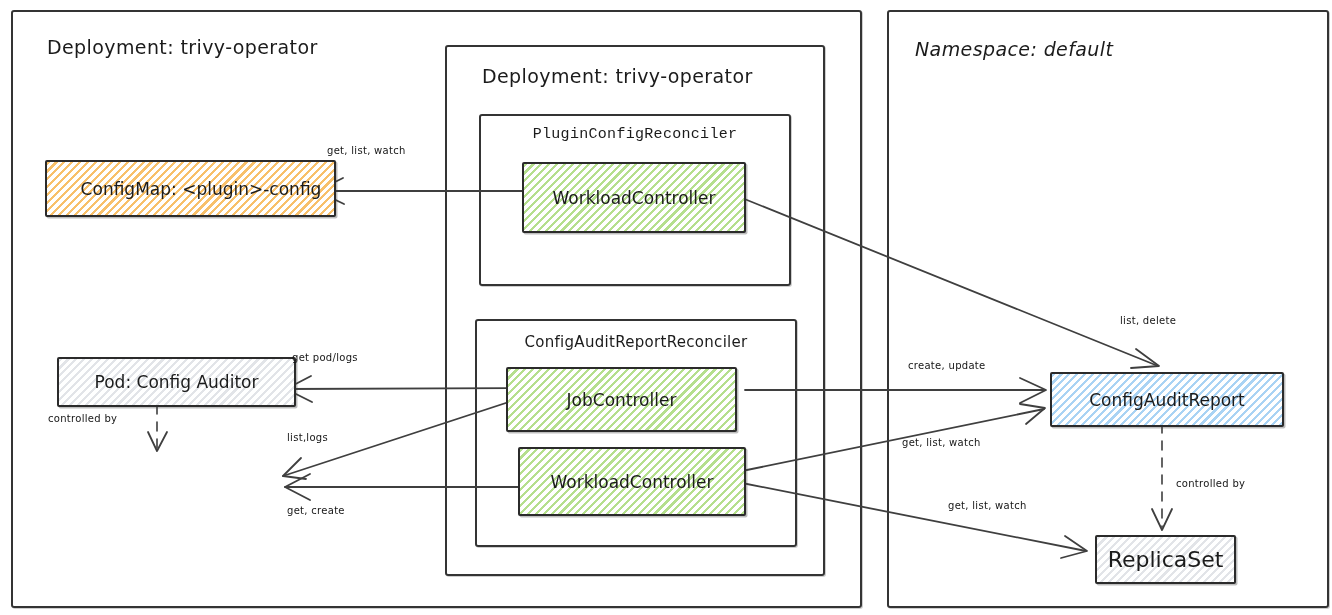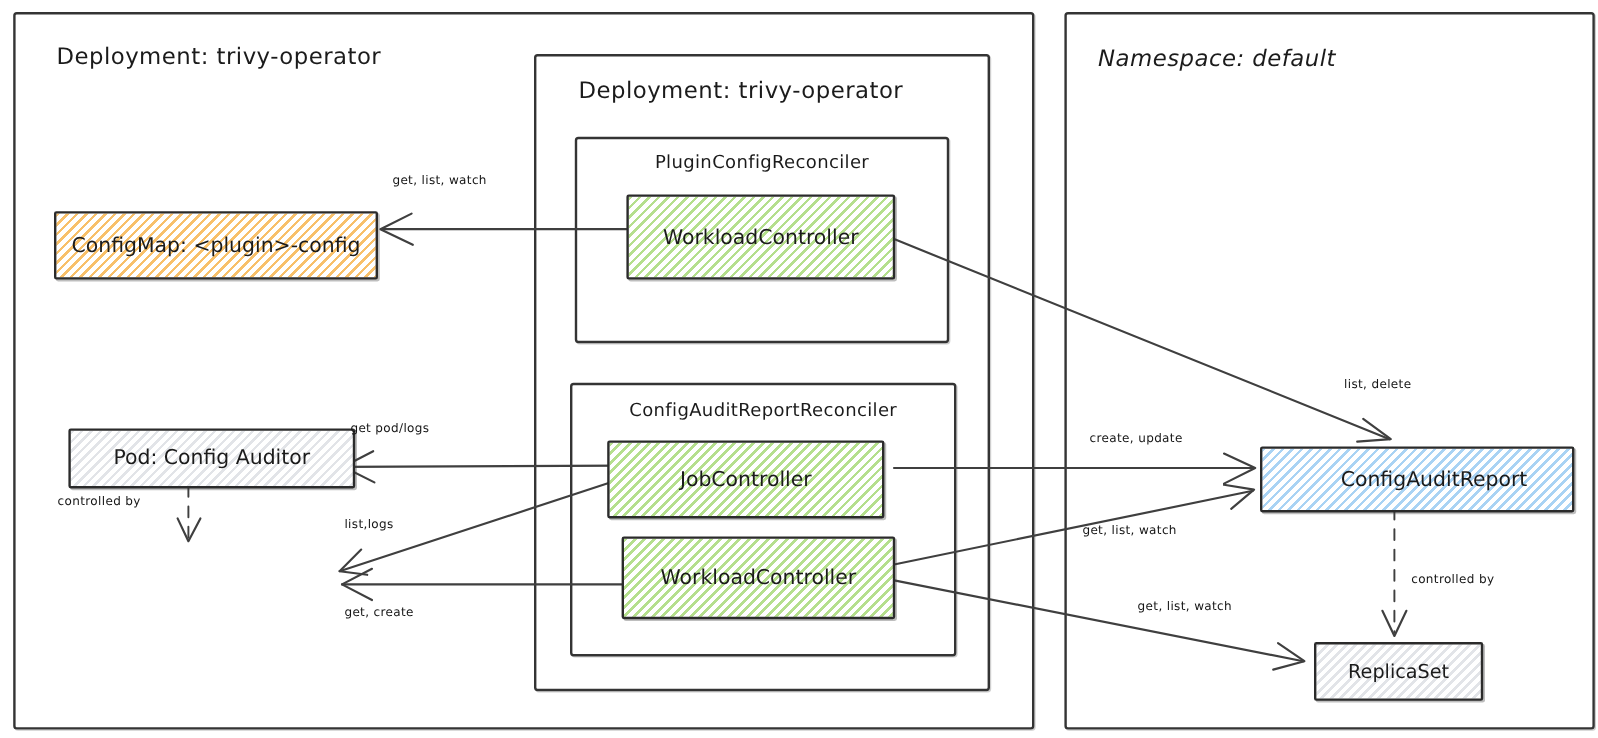--- a/index.html
+++ b/index.html
@@ -40,21 +40,21 @@
     display: flex;
     align-items: center;
     justify-content: center;
     font-size: 17px;
     white-space: nowrap;
     background-color: #ffffff;
     box-shadow: 1.5px 1.5px 0 rgba(70,70,70,0.35);
   }
   .hatch-orange { background-image: repeating-linear-gradient(135deg, #f8c06a 0px, #f8c06a 2.2px, rgba(0,0,0,0) 2.2px, rgba(0,0,0,0) 5.6px); }
   .hatch-green  { background-image: repeating-linear-gradient(135deg, #b5df8d 0px, #b5df8d 2.2px, rgba(0,0,0,0) 2.2px, rgba(0,0,0,0) 5.6px); }
-  .hatch-blue   { background-image: repeating-linear-gradient(135deg, #a9d3f4 0px, #a9d3f4 2.2px, rgba(0,0,0,0) 2.2px, rgba(0,0,0,0) 5.6px); padding-left: 28px; }
+  .hatch-blue   { background-image: repeating-linear-gradient(135deg, #a9d3f4 0px, #a9d3f4 2.2px, rgba(0,0,0,0) 2.2px, rgba(0,0,0,0) 5.6px); }
   .hatch-gray   { background-image: repeating-linear-gradient(135deg, #e2e4e8 0px, #e2e4e8 2.2px, rgba(0,0,0,0) 2.2px, rgba(0,0,0,0) 5.6px); }
   .edges-svg {
     position: absolute;
     left: 0; top: 0;
     width: 1332px; height: 615px;
     pointer-events: none;
   }
   .edges-svg path {
     fill: none;
     stroke: #3f3f3f;
@@ -78,21 +78,21 @@
 
   <div class="container-box" style="left:11px; top:10px; width:847px; height:594px;">
     <div class="container-label" style="left:34px; top:24px;">Deployment: trivy-operator</div>
   </div>
 
   <div class="container-box" style="left:445px; top:45px; width:376px; height:527px;">
     <div class="container-label" style="left:35px; top:18px;">Deployment: trivy-operator</div>
   </div>
 
   <div class="container-box" style="left:479px; top:114px; width:308px; height:168px;">
-    <div class="reconciler-label" style="top:10px;">PluginConfigReconciler</div>
+    <div class="reconciler-label" style="top:10px;font-family:Liberation Mono, monospace;">PluginConfigReconciler</div>
   </div>
 
   <div class="container-box" style="left:475px; top:319px; width:318px; height:224px;">
     <div class="reconciler-label" style="top:12px;">ConfigAuditReportReconciler</div>
   </div>
 
   <div class="container-box" style="left:887px; top:10px; width:438px; height:594px;font-style:italic;">
     <div class="container-label" style="left:26px; top:26px;">Namespace: default</div>
   </div>
 
@@ -122,21 +122,21 @@
     <path d="M742 483 L1086 551"></path>
     <path d="M1065 536 L1087 551 L1061 558"></path>
 
     <path class="dashed" d="M157 405 L157 448"></path>
     <path d="M148 432 L157 451 L167 432"></path>
 
     <path class="dashed" d="M1162 424 L1162 527"></path>
     <path d="M1152 509 L1162 530 L1172 509"></path>
   </svg>
 
-  <div class="node hatch-orange" style="left:45px; top:176px; width:266px; height:53px;">
+  <div class="node hatch-orange" style="left:45px; top:160px; width:266px; height:53px;padding-left:21px;">
     <span>ConfigMap: &lt;plugin&gt;-config</span>
   </div>
 
   <div class="node hatch-green" style="left:522px; top:162px; width:220px; height:67px;">
     <span>WorkloadController</span>
   </div>
 
   <div class="node hatch-gray" style="left:57px; top:357px; width:235px; height:46px;">
     <span>Pod: Config Auditor</span>
   </div>
@@ -147,21 +147,21 @@
   </div>
 
   <div class="node hatch-green" style="left:518px; top:447px; width:224px; height:65px;">
     <span>WorkloadController</span>
   </div>
 
   <div class="node hatch-blue" style="left:1050px; top:372px; width:230px; height:51px;">
     <span>ConfigAuditReport</span>
   </div>
 
-  <div class="node hatch-gray" style="left:1095px; top:535px; width:137px; height:45px; font-size:16px;">
+  <div class="node hatch-gray" style="left:1095px; top:535px; width:137px; height:45px; font-size:22px;">
     <span>ReplicaSet</span>
   </div>
 
   <div class="edge-label" style="left:327px; top:145px;">get, list, watch</div>
   <div class="edge-label" style="left:1120px; top:315px;">list, delete</div>
   <div class="edge-label" style="left:292px; top:352px;">get pod/logs</div>
   <div class="edge-label" style="left:48px; top:413px;">controlled by</div>
   <div class="edge-label" style="left:287px; top:432px;">list,logs</div>
   <div class="edge-label" style="left:287px; top:505px;">get, create</div>
   <div class="edge-label" style="left:908px; top:360px;">create, update</div>

